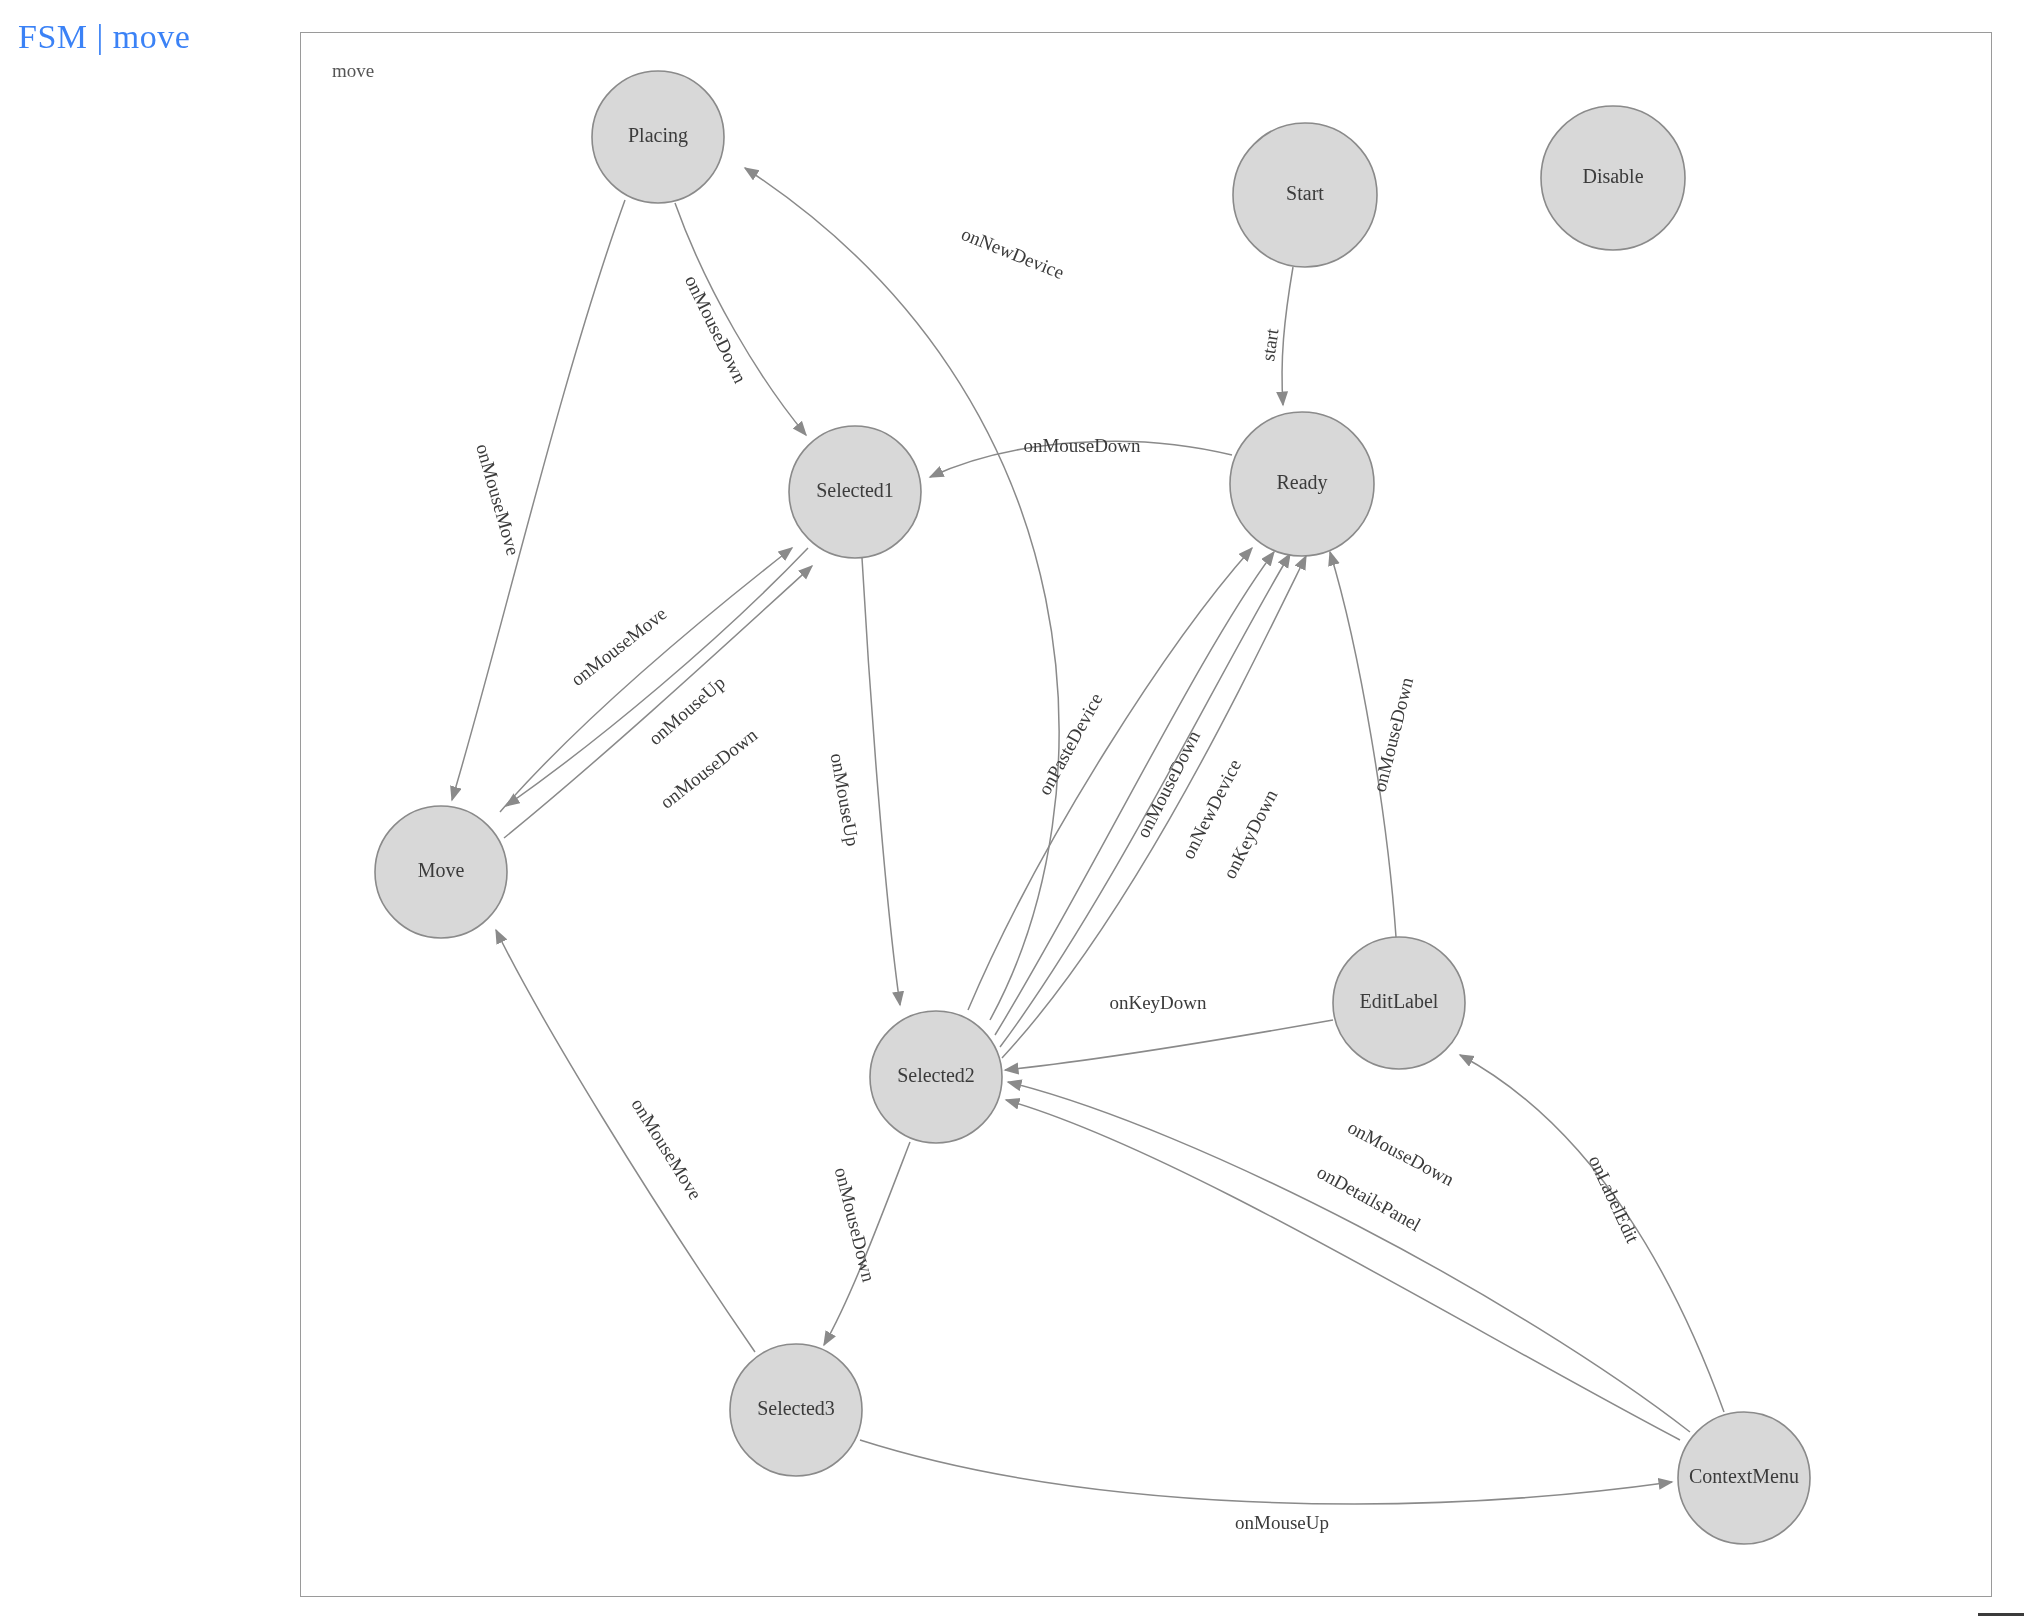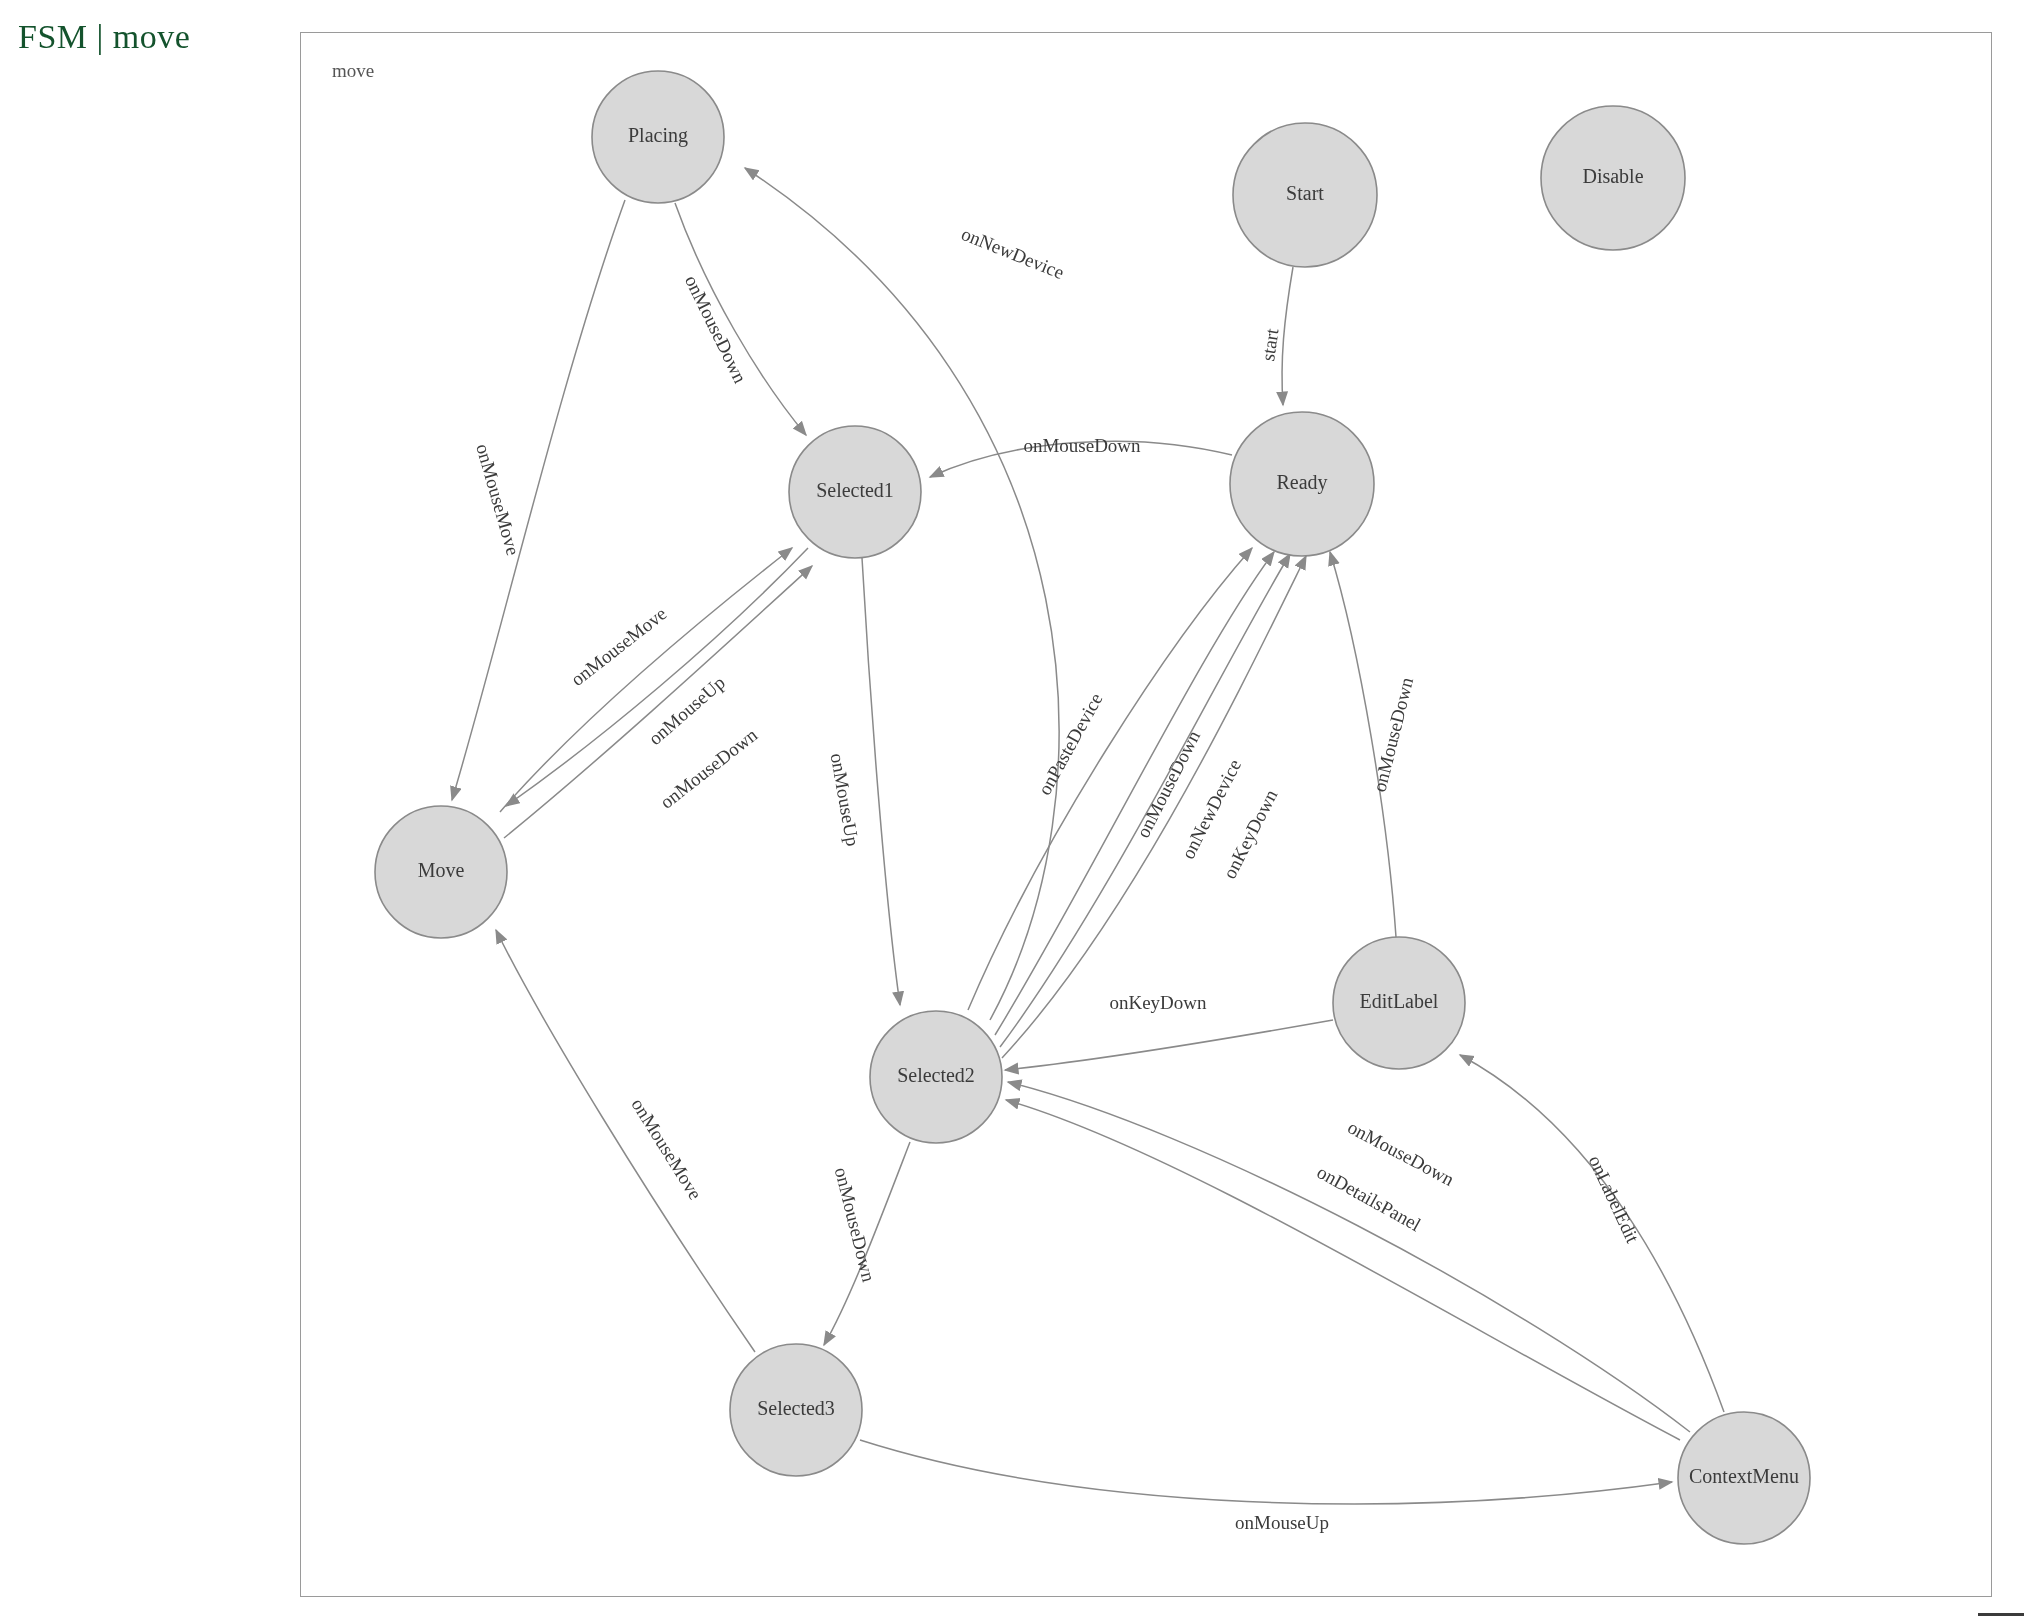--- a/index.html
+++ b/index.html
@@ -12,21 +12,21 @@
     height: 1624px;
     font-family: "Liberation Serif", serif;
     position: relative;
     overflow: hidden;
   }
   #page-title {
     position: absolute;
     left: 18px;
     top: 18px;
     font-size: 34px;
-    color: #14532d;
+    color: #3b82f6;
     font-family: "Liberation Serif", serif;
     letter-spacing: 0.5px;
     white-space: nowrap;
   }
   #fsm-frame {
     position: absolute;
     left: 300px;
     top: 32px;
     width: 1692px;
     height: 1565px;

